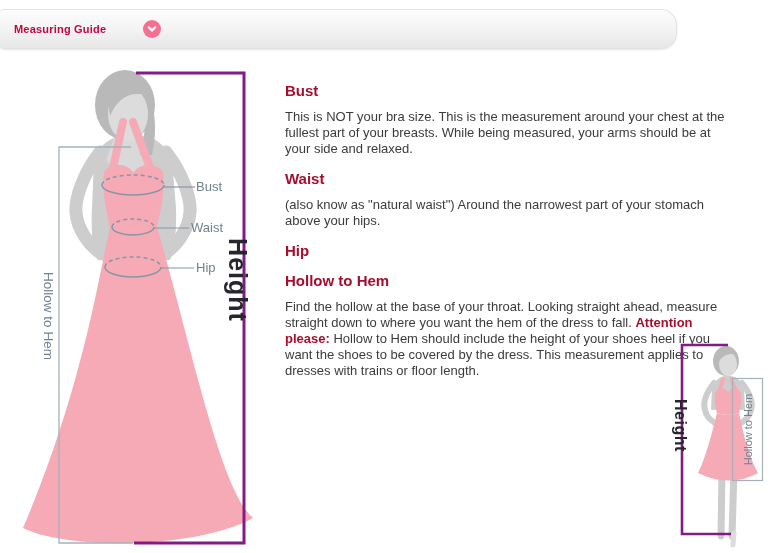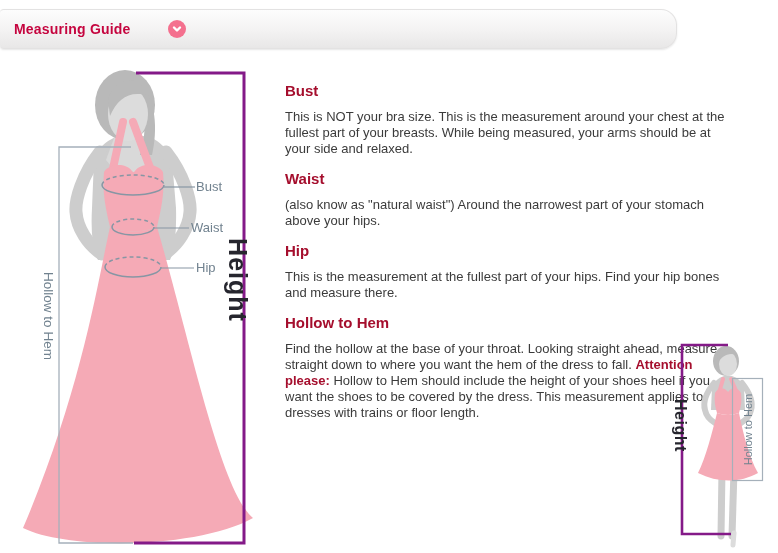--- a/index.html
+++ b/index.html
@@ -9,21 +9,21 @@
   }
   
   .header-bar{
     position:absolute;left:0;top:9px;width:677px;height:40px;
     background:linear-gradient(180deg,#fdfdfd 0%,#f3f2f2 55%,#e8e7e7 100%);
     border:1px solid #e3e2e2;border-left:none;
     border-radius:4px 16px 16px 4px;
     box-shadow:0 1px 2px rgba(0,0,0,0.10);
     display:flex;align-items:center;box-sizing:border-box;
   }
-  .header-title{color:#c5053f;font-size:14px;font-weight:bold;margin-left:14px;letter-spacing:.2px;text-align:center;}
+  .header-title{color:#c5053f;font-size:11px;font-weight:bold;margin-left:14px;letter-spacing:.2px;text-align:center;}
   .chevron-btn{margin-left:37px;width:18px;height:18px;border-radius:50%;
     background:#f4708e;display:flex;align-items:center;justify-content:center;cursor:pointer;}
   
   .text-col{position:absolute;left:285px;top:82px;width:446px;}
   .section{margin-bottom:13px;}
   .section h3{margin:0 0 10px 0;font-size:15px;line-height:17px;font-weight:bold;color:#a50e2d;}
   .section p{margin:0;font-size:13px;line-height:16px;color:#3b3b3b;}
   .attention{color:#a50e2d;font-weight:bold;}
   
   .fig{position:absolute;overflow:visible;}
@@ -104,21 +104,20 @@
     <div class="section">
       <h3>Bust</h3>
       <p>This is NOT your bra size. This is the measurement around your chest at the fullest part of your breasts. While being measured, your arms should be at your side and relaxed.</p>
     </div>
     <div class="section">
       <h3>Waist</h3>
       <p>(also know as "natural waist") Around the narrowest part of your stomach above your hips.</p>
     </div>
     <div class="section">
       <h3>Hip</h3>
-      <p>This is the measurement at the fullest part of your hips. Find your hip bones and measure there.</p>
     </div>
     <div class="section">
       <h3>Hollow to Hem</h3>
       <p><span>Find the hollow at the base of your throat. Looking straight ahead, measure straight down to where you want the hem of the dress to fall. </span><span class="attention">Attention please:</span><span> Hollow to Hem should include the height of your shoes heel if you want the shoes to be covered by the dress. This measurement applies to dresses with trains or floor length.</span></p>
     </div>
   </div>
 
   <div class="fig fig-small">
     <svg width="118" height="218" viewBox="0 0 118 218">
       <g>

